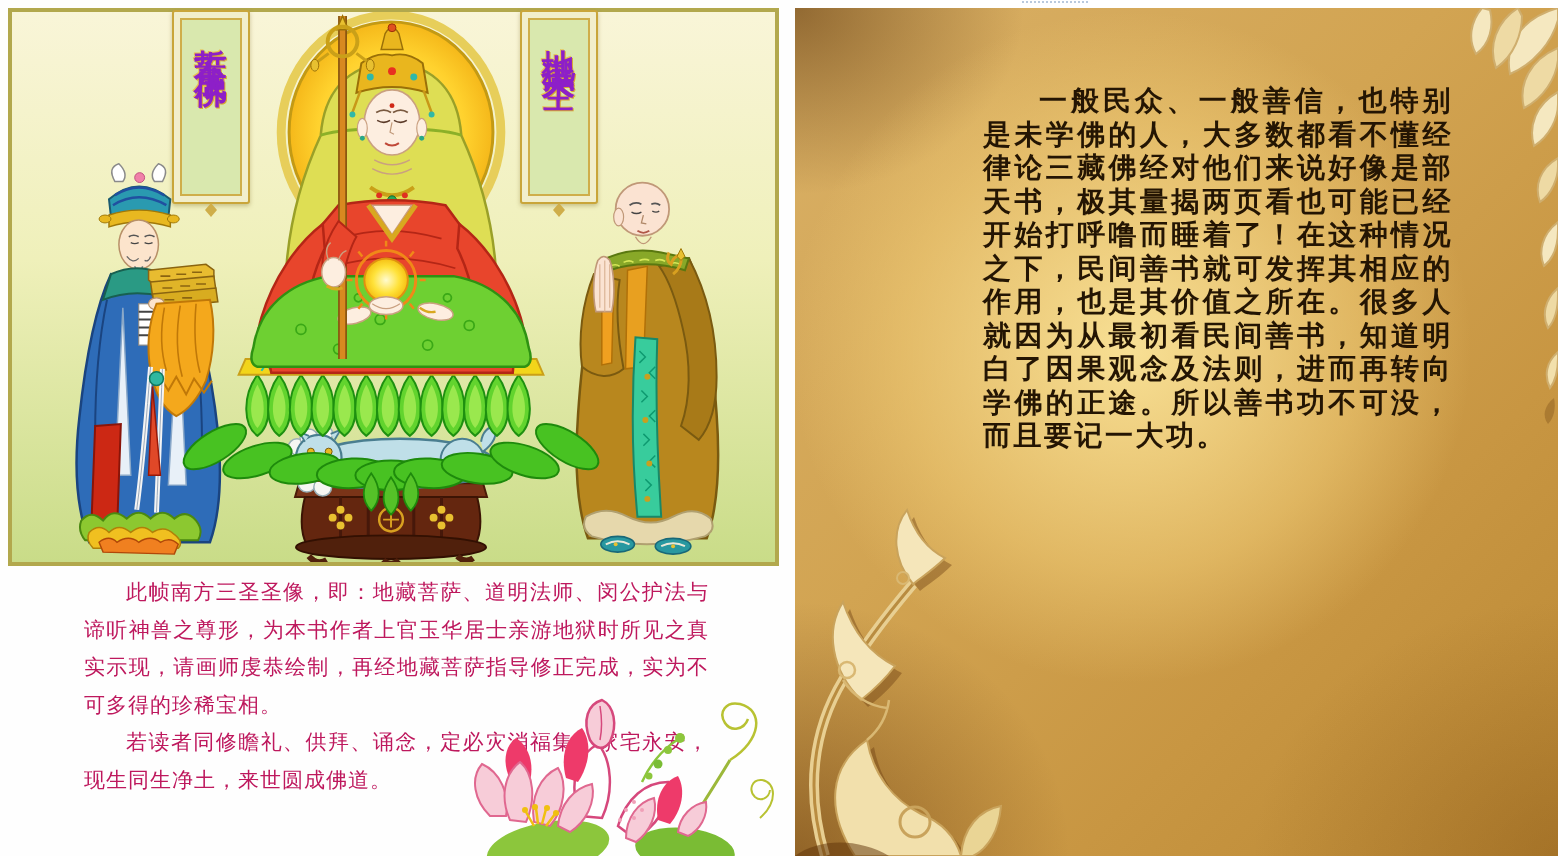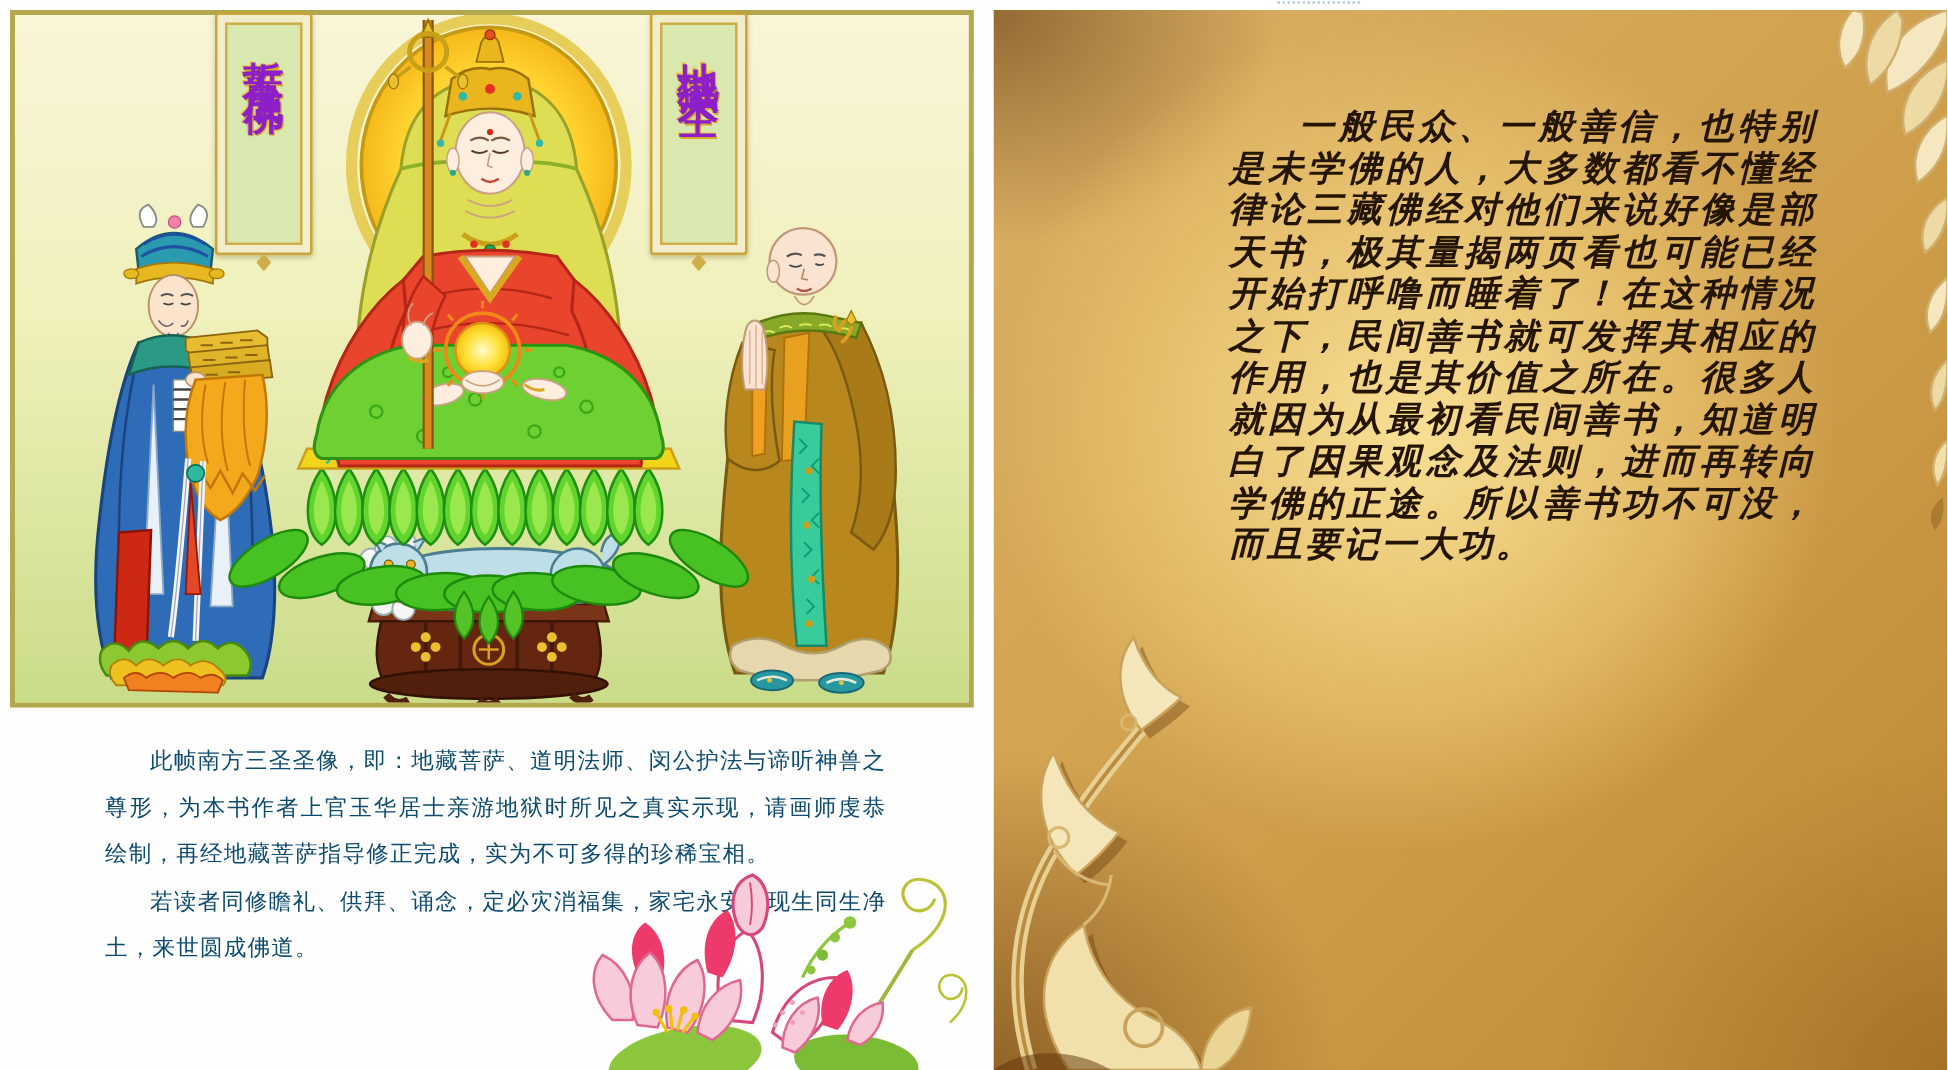--- a/index.html
+++ b/index.html
@@ -14,32 +14,32 @@
           border:2px solid #c9a53a;border-radius:3px;box-shadow:0 2px 4px rgba(120,100,30,.35);}
   .banner-inner{position:absolute;left:6px;right:6px;top:6px;bottom:6px;background:#d9e8ae;
           border:2px solid #cfae4a;display:flex;justify-content:center;align-items:flex-start;}
   .banner-text{writing-mode:vertical-rl;text-orientation:upright;font-weight:bold;font-size:33px;
           letter-spacing:9px;color:#8d1fc8;line-height:1;padding-top:3px;
           text-shadow:1px 1px 0 #d8a830,-1px -1px 0 #e8c050;}
   .banner::after{content:"";position:absolute;left:50%;bottom:-15px;width:12px;height:14px;
           background:#cfae4a;transform:translateX(-50%);clip-path:polygon(50% 0,100% 50%,50% 100%,0 50%);}
   .banner-left{left:160px;}
   .banner-right{left:508px;}
-  .caption{position:absolute;left:84px;top:590px;width:625px;font-size:18px;line-height:37.5px;
-          color:#0c4a6e;letter-spacing:1px;text-align:justify;}
+  .caption{position:absolute;left:84px;top:574px;width:625px;font-size:21px;line-height:37.5px;
+          color:#be185d;letter-spacing:1px;text-align:justify;}
   .caption p{margin:0;text-indent:2em;}
   .lotus-decor{position:absolute;left:430px;top:698px;width:348px;height:158px;}
   
   .page-right{position:absolute;left:795px;top:8px;width:763px;height:848px;overflow:hidden;
       background:
         radial-gradient(ellipse 62% 55% at 44% 40%, rgba(250,227,152,.95), rgba(240,204,118,.55) 48%, rgba(0,0,0,0) 72%),
         radial-gradient(ellipse 30% 22% at 0% 0%, rgba(88,48,8,.55), rgba(0,0,0,0) 100%),
         radial-gradient(ellipse 36% 30% at 0% 100%, rgba(96,52,10,.55), rgba(0,0,0,0) 100%),
         radial-gradient(ellipse 40% 30% at 100% 100%, rgba(130,80,20,.38), rgba(0,0,0,0) 100%),
-        linear-gradient(135deg,#d9b066,#d2a452 40%,#c89642 70%,#ba8834 100%); font-style: italic;}
+        linear-gradient(135deg,#d9b066,#d2a452 40%,#c89642 70%,#ba8834 100%);}
   .parchment-text{position:absolute;left:188px;top:76px;width:470px;font-weight:700;font-size:28px;
           line-height:33.5px;letter-spacing:2.5px;color:#241503;text-align:justify;}
   .parchment-text p{margin:0;text-indent:2em;}
   .flourish-left{position:absolute;left:0;bottom:0;width:212px;height:486px;}
   .petals-tr{position:absolute;right:0;top:0;width:132px;height:420px;}
   
   .top-dots{position:absolute;left:1022px;top:1px;width:66px;height:4px;border-top:2px dotted #b9c9dd;}
 </style>
 </head>
 <body>

